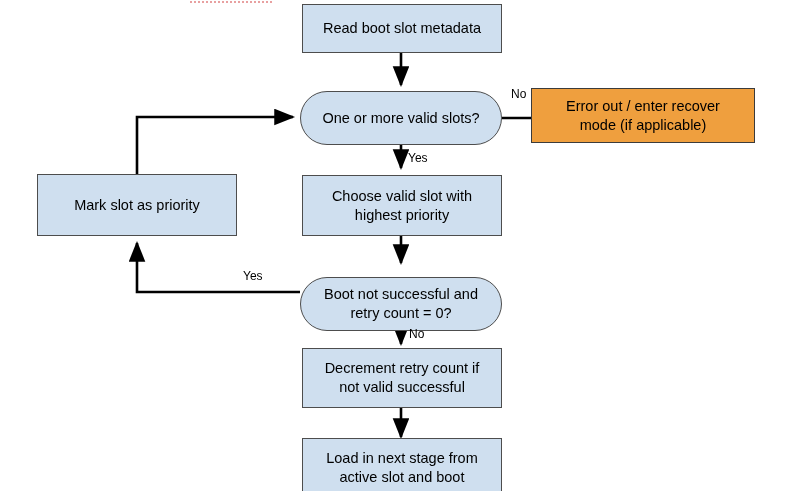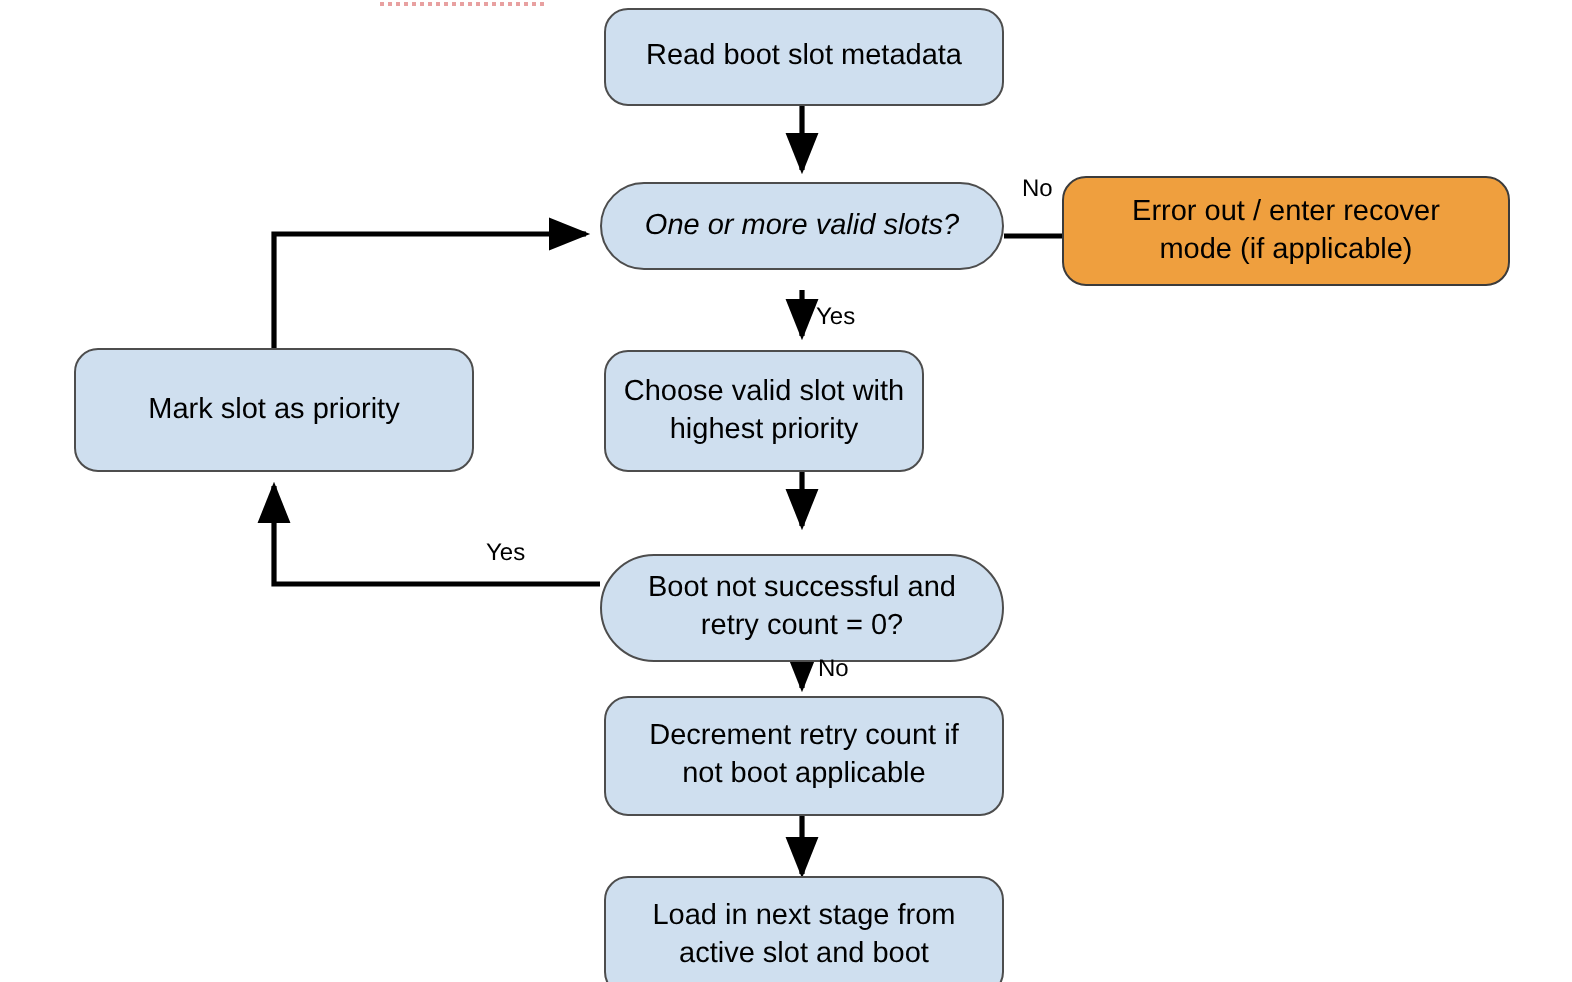--- a/index.html
+++ b/index.html
@@ -19,21 +19,21 @@
     align-items:center;
     justify-content:center;
     text-align:center;
     color:#000000;
     font-size:14.5px;
     line-height:19px;
     border:1.6px solid #4d4d4d;
     background:#cfdfef;
     z-index:3;
   }
-  .node.process{border-radius:12px;}
+  .node.process{border-radius:0;}
   .node.decision{border-radius:28px;}
   .node.error{background:#ef9f3e;border-color:#3b3b3b;}
   .node .label{white-space:pre-line;padding:0 6px;}
 
   .edge-label{
     position:absolute;
     font-size:12px;
     color:#000000;
     z-index:4;
     white-space:nowrap;
@@ -74,46 +74,46 @@
       <path d="M401,408 L401,437" marker-end="url(#arrow)"></path>
     </g>
   </svg>
 
   <div class="redmark" style="left:190px;top:1px;width:82px;"></div>
 
   <div class="node process" style="left:302px;top:4px;width:200px;height:49px;">
     <span class="label">Read boot slot metadata</span>
   </div>
 
-  <div class="node decision" style="left:300px;top:91px;width:202px;height:44px;font-style:italic;">
+  <div class="node decision" style="left:300px;top:91px;width:202px;height:54px;">
     <span class="label">One or more valid slots?</span>
   </div>
 
   <div class="node process error" style="left:531px;top:88px;width:224px;height:55px;">
     <span class="label">Error out / enter recover
 mode (if applicable)</span>
   </div>
 
   <div class="node process" style="left:37px;top:174px;width:200px;height:62px;">
     <span class="label">Mark slot as priority</span>
   </div>
 
-  <div class="node process" style="left:302px;top:175px;width:160px;height:61px;">
+  <div class="node process" style="left:302px;top:175px;width:200px;height:61px;">
     <span class="label">Choose valid slot with
 highest priority</span>
   </div>
 
   <div class="node decision" style="left:300px;top:265px;width:202px;height:54px;margin-top:12px;">
     <span class="label">Boot not successful and
 retry count = 0?</span>
   </div>
 
   <div class="node process" style="left:302px;top:348px;width:200px;height:60px;">
     <span class="label">Decrement retry count if
-not boot applicable</span>
+not valid successful</span>
   </div>
 
   <div class="node process" style="left:302px;top:438px;width:200px;height:60px;">
     <span class="label">Load in next stage from
 active slot and boot</span>
   </div>
 
   <div class="edge-label" style="left:511px;top:87px;">No</div>
 
   <div class="edge-label" style="left:408px;top:151px;">Yes</div>

